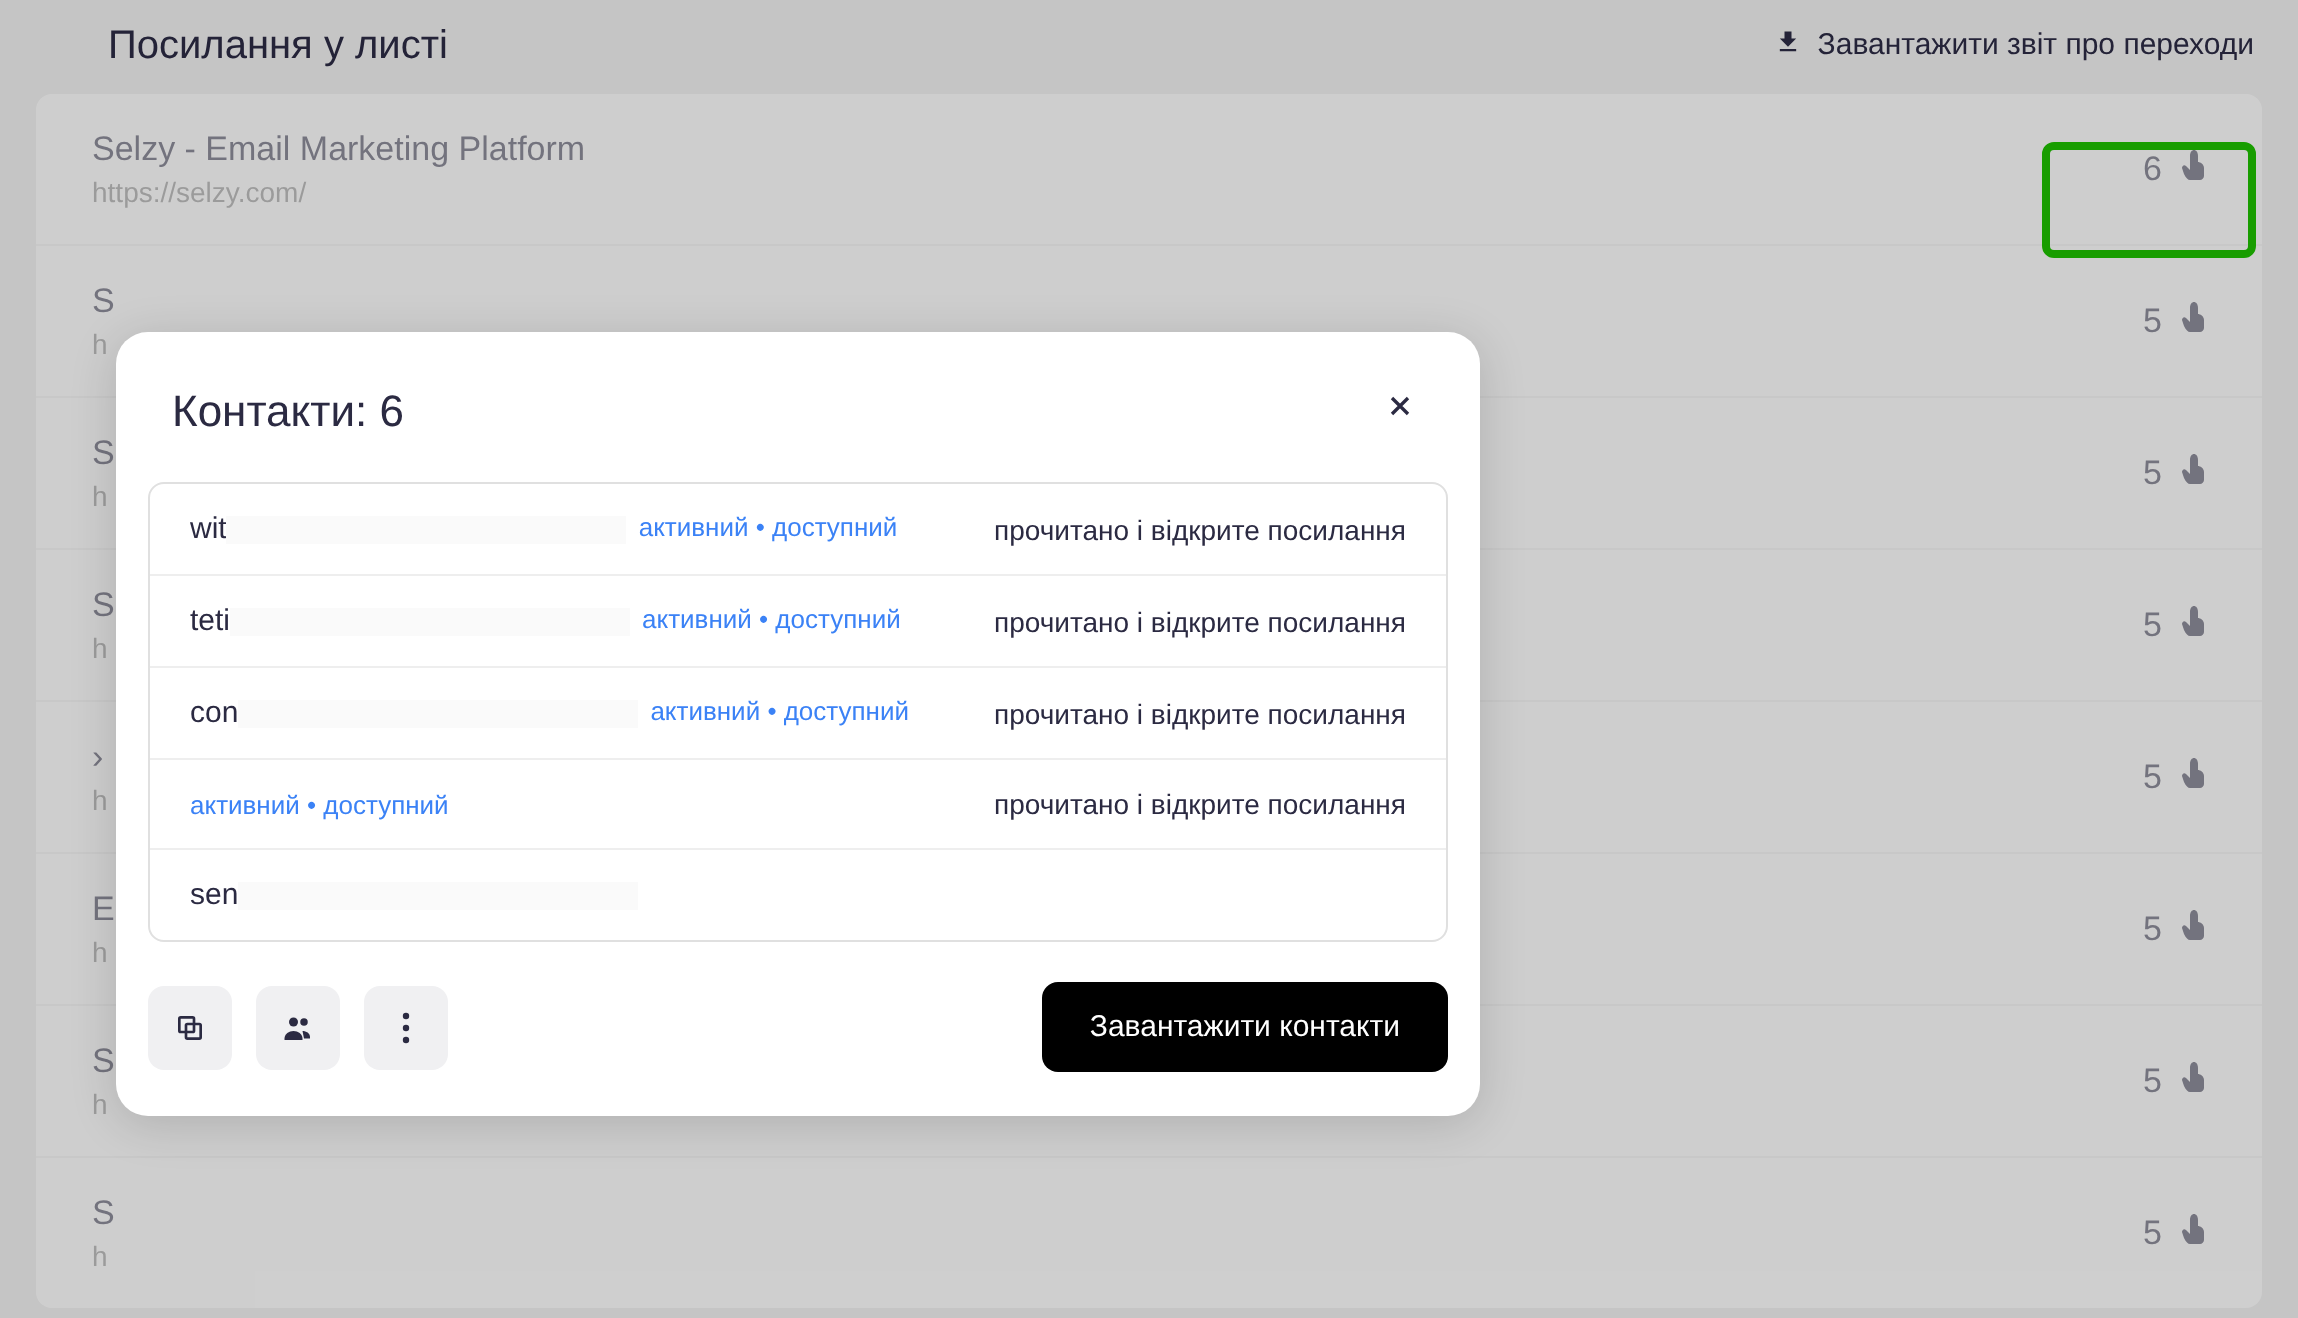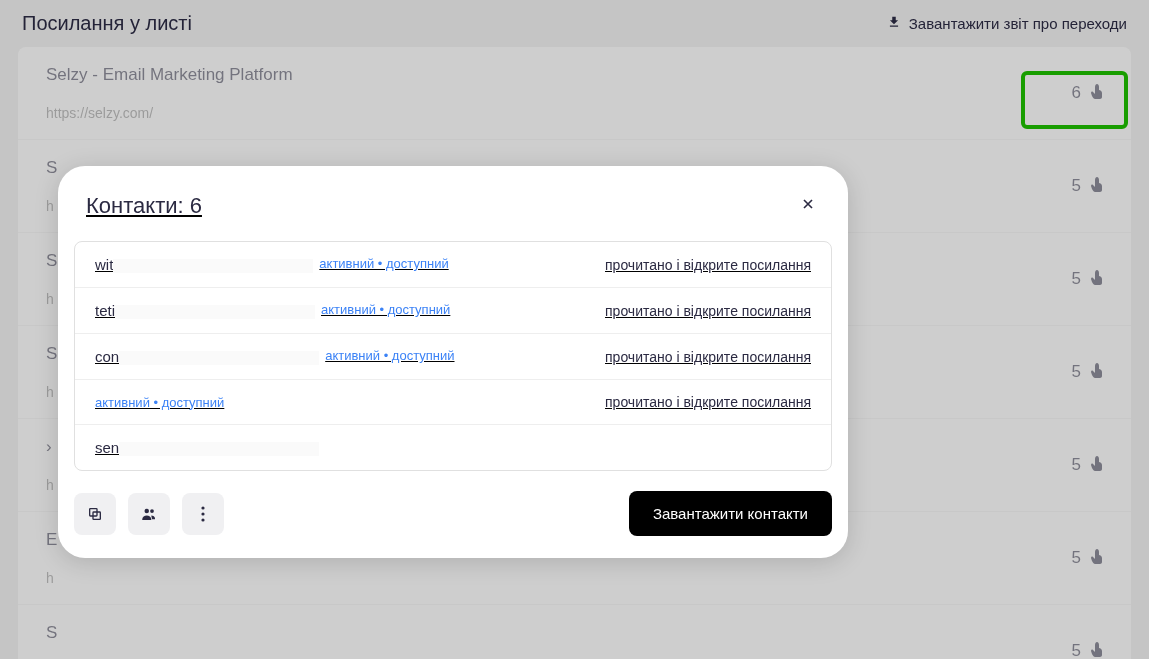--- a/index.html
+++ b/index.html
@@ -13,20 +13,21 @@
       height: 659px;
       background: #e8e8e8;
       position: relative;
       overflow: hidden;
     }
     .page-header {
       display: flex;
       justify-content: space-between;
       align-items: center;
       padding: 12px 22px;
+      margin-left: 32px;
     }
     .page-title {
       font-size: 20px;
       color: #2b2a42;
       font-weight: 500;
     }
     .download-report {
       display: flex;
       align-items: flex-start;
       gap: 8px;
@@ -50,21 +51,21 @@
       align-items: center;
       padding: 18px 28px;
       border-bottom: 1px solid #eee;
     }
     .link-row:last-child {
       border-bottom: none;
     }
     .link-info {
       display: flex;
       flex-direction: column;
-      gap: 20px;
+      gap: 3px;
     }
     .link-title {
       font-size: 17px;
       color: #2b2a42;
     }
     .link-url {
       font-size: 14px;
       color: #888;
     }
     .click-count {
@@ -94,26 +95,25 @@
       left: 0;
       right: 0;
       bottom: 0;
       background: rgba(0,0,0,0.15);
       z-index: 10;
     }
     .modal {
       position: absolute;
       top: 166px;
       left: 58px;
-      width: 790px;
+      width: 682px;
       background: #fff;
-      border-radius: 27px;
+      border-radius: 16px;
       box-shadow: 0 4px 24px rgba(0,0,0,0.15);
       z-index: 20;
-      text-decoration: underline;
     }
     .modal-header {
       display: flex;
       justify-content: space-between;
       align-items: center;
       padding: 24px 28px 20px 28px;
     }
     .modal-title {
       font-size: 22px;
       color: #2b2a42;

